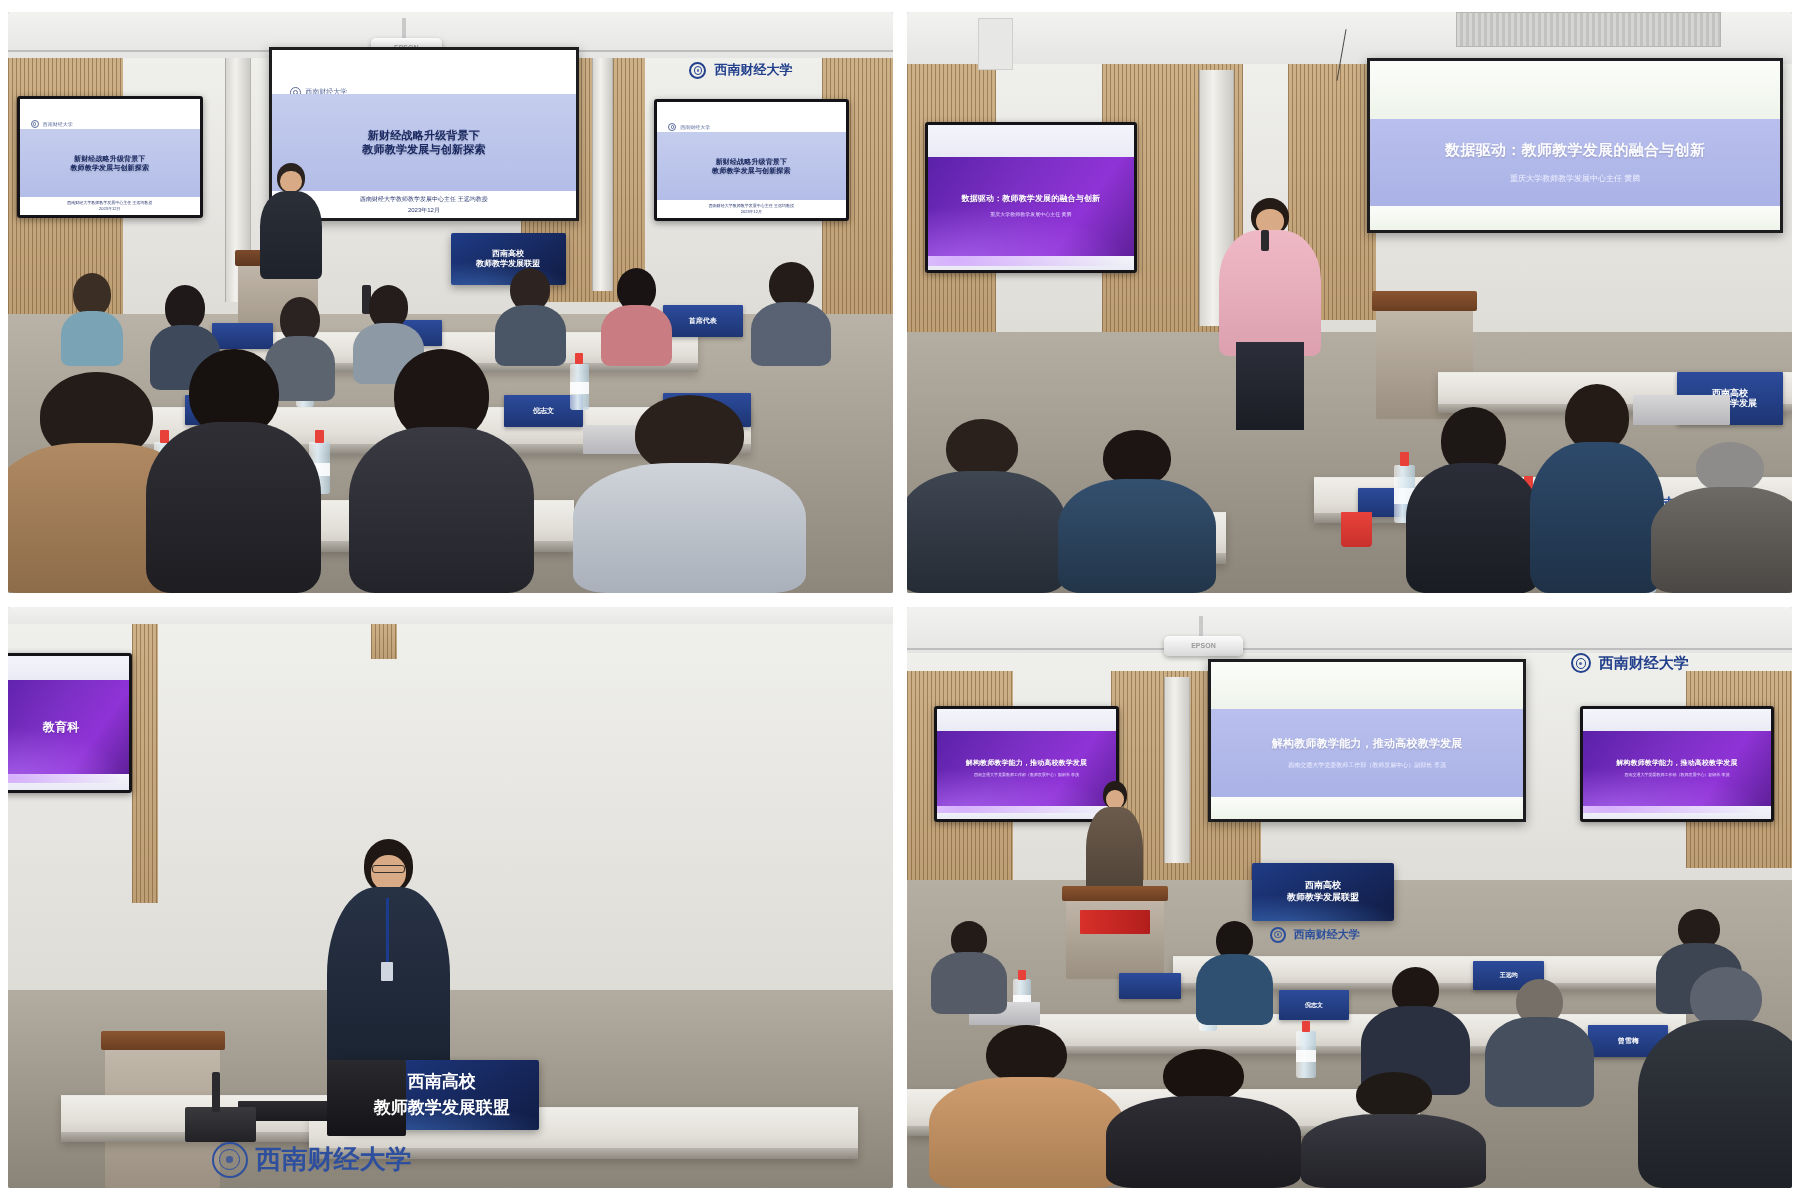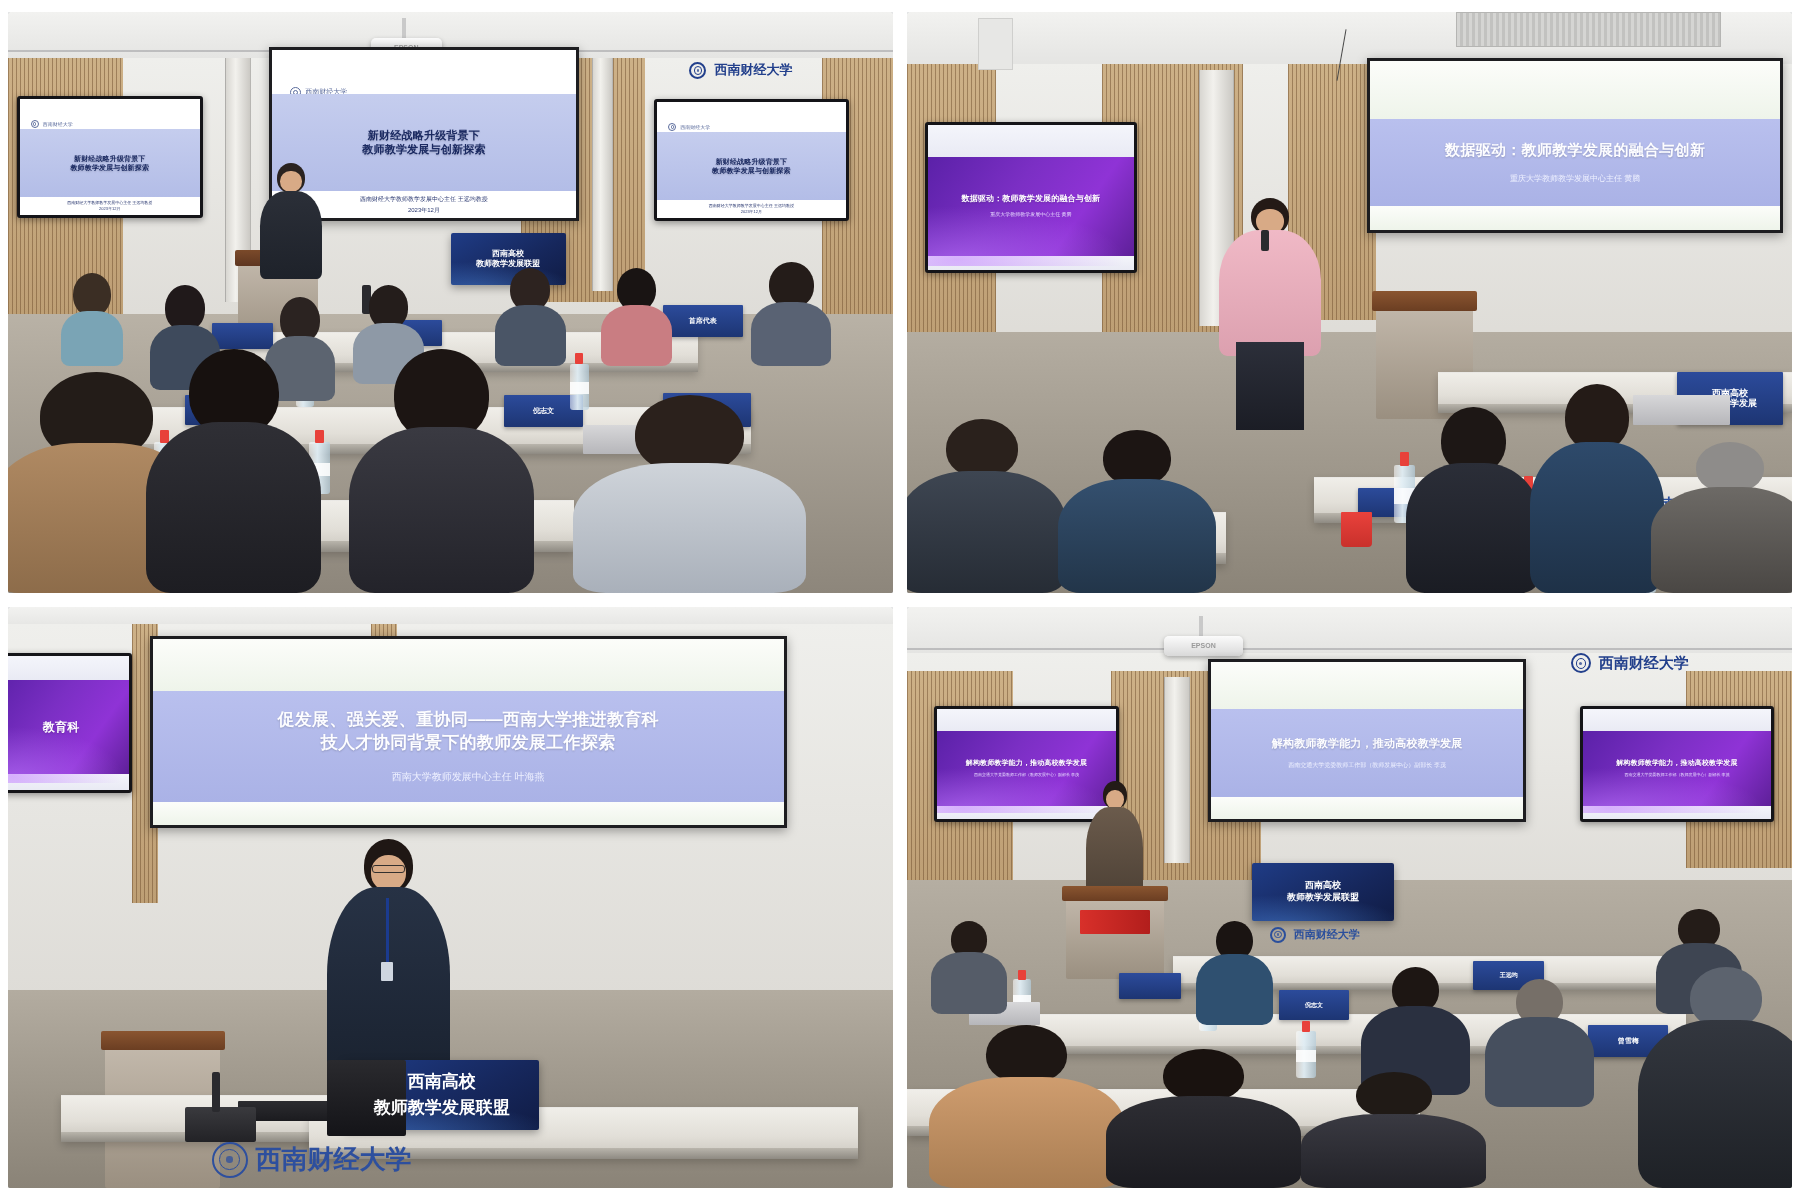--- a/index.html
+++ b/index.html
@@ -554,31 +554,20 @@
       <div class="tv screen-frame" style="left:-2%;top:8%;width:16%;height:24%">
         <div class="slide purple">
           <div class="slide-band-top" style="flex:0 0 18%"></div>
           <div class="slide-band-mid">
             <div class="s-title" style="font-size:12px">教育科</div>
           </div>
           <div class="slide-band-bot" style="flex:0 0 12%"></div>
         </div>
       </div>
 
-      <div class="screen-frame" style="left:16%;top:5%;width:72%;height:33%">
-        <div class="slide light">
-          <div class="slide-band-top" style="flex:0 0 28%"></div>
-          <div class="slide-band-mid">
-            <div class="s-title" style="font-size:17px">促发展、强关爱、重协同——西南大学推进教育科</div>
-            <div class="s-title" style="font-size:17px">技人才协同背景下的教师发展工作探索</div>
-            <div class="s-sub" style="font-size:10px;margin-top:14px">西南大学教师发展中心主任 叶海燕</div>
-          </div>
-          <div class="slide-band-bot" style="flex:0 0 12%"></div>
-        </div>
-      </div>
 
       <div style="position:absolute;left:0;top:66%;width:100%;height:34%;background:linear-gradient(180deg,#b3aca0,#8a8377)"></div>
 
       <div class="person" style="left:36%;top:40%;width:14%;height:46%">
         <div class="head" style="left:30%;top:0;width:40%;height:20%;background:#1f1714">
           <div class="face" style="left:14%;top:30%;width:72%;height:66%"></div>
           <div style="position:absolute;left:16%;top:48%;width:68%;height:14%;border:1.5px solid #33302e;border-radius:3px"></div>
         </div>
         <div class="body speaker-body" style="left:0;top:18%;width:100%;height:82%;background:linear-gradient(180deg,#273245,#18202d)"></div>
         <div class="lanyard" style="left:48%;top:22%;height:26%"></div>

